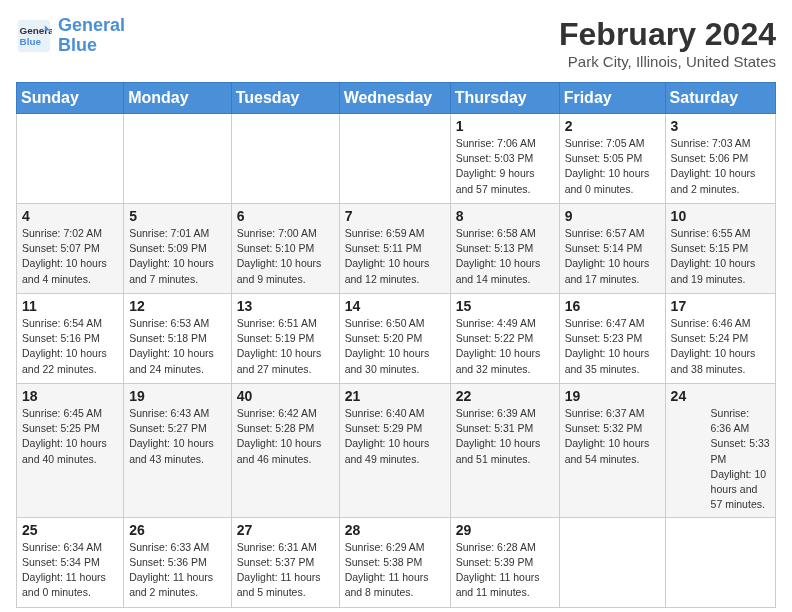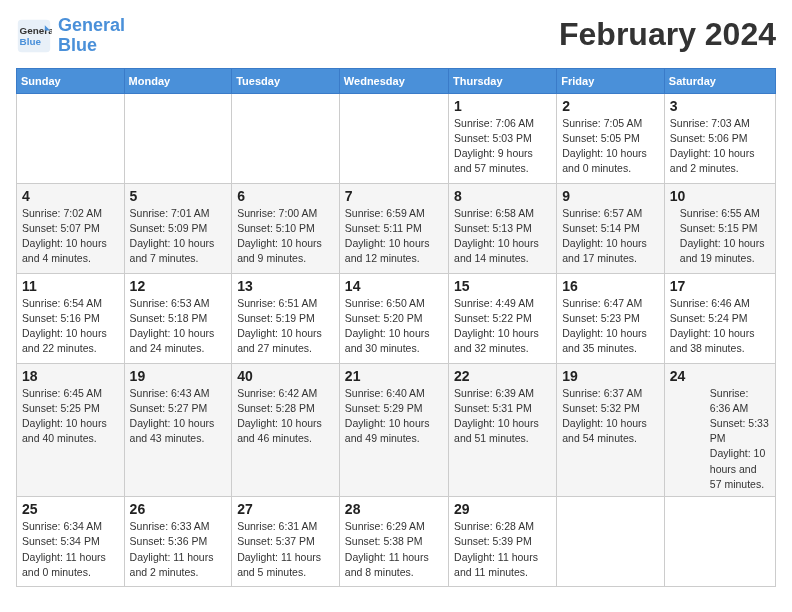--- a/index.html
+++ b/index.html
@@ -49,21 +49,21 @@
     .calendar {
       width: 100%;
       border-collapse: collapse;
       font-size: 11px;
     }
     .calendar thead th {
       background-color: #4a90d9;
       color: #fff;
       padding: 6px 4px;
       text-align: left;
-      font-size: 11px;
+      font-size: 16px;
       font-weight: bold;
       border: 1px solid #3a7bc8;
     }
     .calendar tbody td {
       border: 1px solid #ccc;
       vertical-align: top;
       padding: 4px 5px;
       width: 113px;
       min-height: 80px;
       height: 90px;
@@ -98,20 +98,21 @@
       <polygon points="32,8 38,14 32,14" fill="#4a90d9"></polygon>
     </svg>
     <div>
       <div class="logo-text">
         <span>General</span><br><span style="color:#4a90d9;">Blue</span>
       </div>
     </div>
   </div>
   <div class="title-block">
     <div class="main-title">February 2024</div>
+    <div class="subtitle">Park City, Illinois, United States</div>
   </div>
 </div>
 
 <table class="calendar">
   <thead>
     <tr id="header-row">
         <th>Sunday</th>
         <th>Monday</th>
         <th>Tuesday</th>
         <th>Wednesday</th>
@@ -177,21 +178,21 @@
 Daylight: 10 hours and 14 minutes.</div>
         </td>
         <td>
           <div class="day-number">9</div>
           <div class="day-info" style="white-space: pre-line;">Sunrise: 6:57 AM
 Sunset: 5:14 PM
 Daylight: 10 hours and 17 minutes.</div>
         </td>
         <td>
           <div class="day-number">10</div>
-          <div class="day-info" style="white-space: pre-line; margin-left: 10px;">Sunrise: 6:55 AM
+          <div class="day-info" style="white-space: pre-line;">Sunrise: 6:55 AM
 Sunset: 5:15 PM
 Daylight: 10 hours and 19 minutes.</div>
         </td>
       </tr>
       <tr>
         <td>
           <div class="day-number">11</div>
           <div class="day-info" style="white-space: pre-line;">Sunrise: 6:54 AM
 Sunset: 5:16 PM
 Daylight: 10 hours and 22 minutes.</div>

